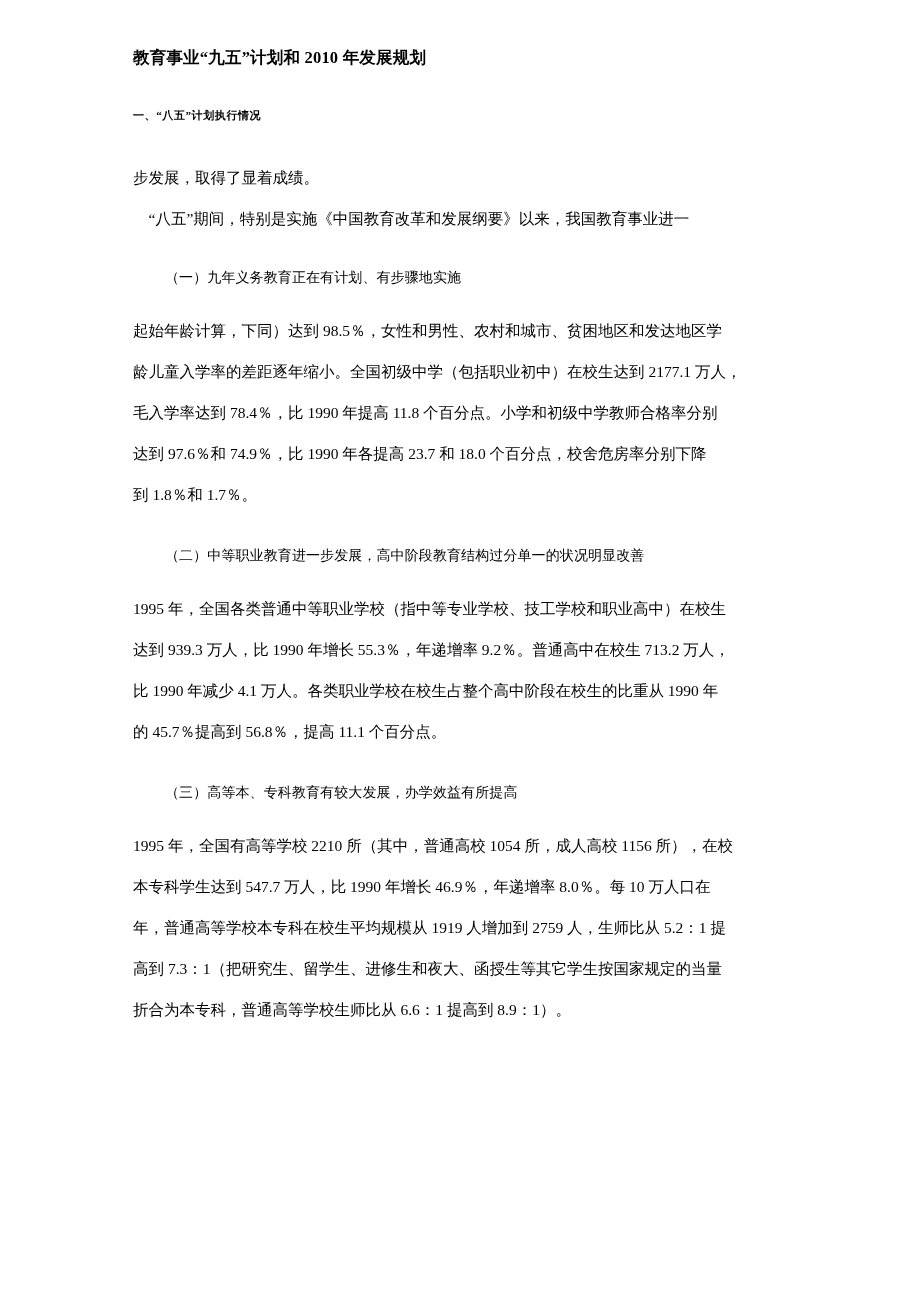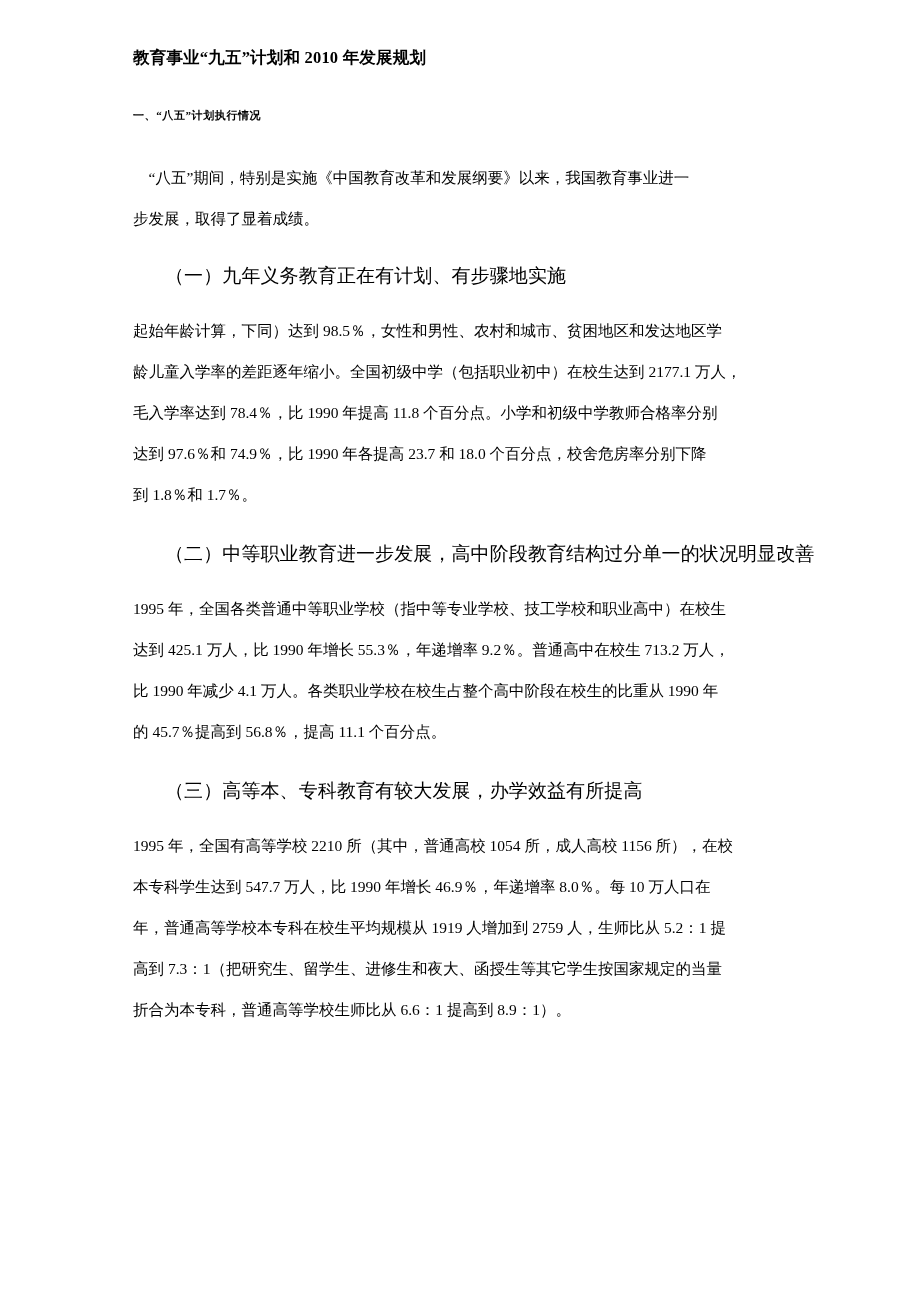--- a/index.html
+++ b/index.html
@@ -43,28 +43,27 @@
     font-size: 11px;
     font-weight: bold;
     line-height: 28px;
     letter-spacing: 0.6px;
     margin: 0 0 28px 0;
     white-space: nowrap;
   }
 
   
   .sub-heading {
-    font-size: 19px;
+    font-size: 14px;
     font-weight: normal;
     line-height: 41px;
     letter-spacing: 0.1px;
     text-indent: 32px;
     margin: 0;
     white-space: nowrap;
-    font-family: Liberation Mono, monospace;
   }
 
   
   .body-par {
     font-size: 15.5px;
     font-weight: normal;
     line-height: 41px;
     letter-spacing: 0px;
     margin: 0;
     text-align: justify;
@@ -82,22 +81,22 @@
 <body>
 
 <div class="page">
   <div class="content">
 
     <h1 class="doc-title">教育事业“九五”计划和 2010 年发展规划</h1>
 
     <h2 class="section-heading">一、“八五”计划执行情况</h2>
 
     <p class="body-par">
+      <span class="ln">步发展，取得了显着成绩。</span>
       <span class="ln">    “八五”期间，特别是实施《中国教育改革和发展纲要》以来，我国教育事业进一</span>
-      <span class="ln">步发展，取得了显着成绩。</span>
     </p>
 
     <div class="gap-18"></div>
 
     <h3 class="sub-heading">（一）九年义务教育正在有计划、有步骤地实施</h3>
 
     <div class="gap-12"></div>
 
     <p class="body-par">
       <span class="ln">起始年龄计算，下同）达到 98.5％，女性和男性、农村和城市、贫困地区和发达地区学</span>
@@ -108,21 +107,21 @@
     </p>
 
     <div class="gap-20"></div>
 
     <h3 class="sub-heading">（二）中等职业教育进一步发展，高中阶段教育结构过分单一的状况明显改善</h3>
 
     <div class="gap-12"></div>
 
     <p class="body-par">
       <span class="ln">1995 年，全国各类普通中等职业学校（指中等专业学校、技工学校和职业高中）在校生</span>
-      <span class="ln">达到 425.1 万人，比 1990 年增长 55.3％，年递增率 9.2％。普通高中在校生 713.2 万人，</span>
+      <span class="ln">达到 939.3 万人，比 1990 年增长 55.3％，年递增率 9.2％。普通高中在校生 713.2 万人，</span>
       <span class="ln">比 1990 年减少 4.1 万人。各类职业学校在校生占整个高中阶段在校生的比重从 1990 年</span>
       <span class="ln">的 45.7％提高到 56.8％，提高 11.1 个百分点。</span>
     </p>
 
     <div class="gap-20"></div>
 
     <h3 class="sub-heading">（三）高等本、专科教育有较大发展，办学效益有所提高</h3>
 
     <div class="gap-12"></div>
 

